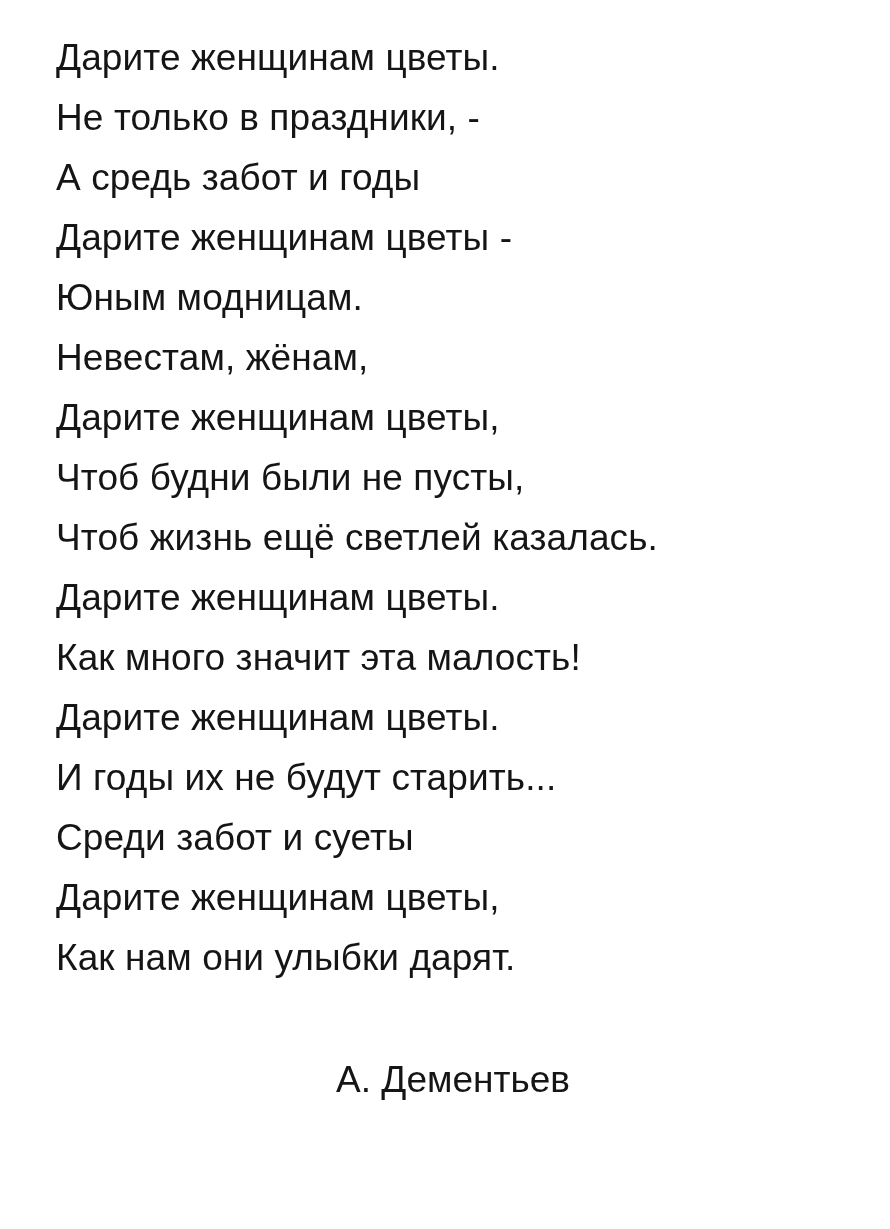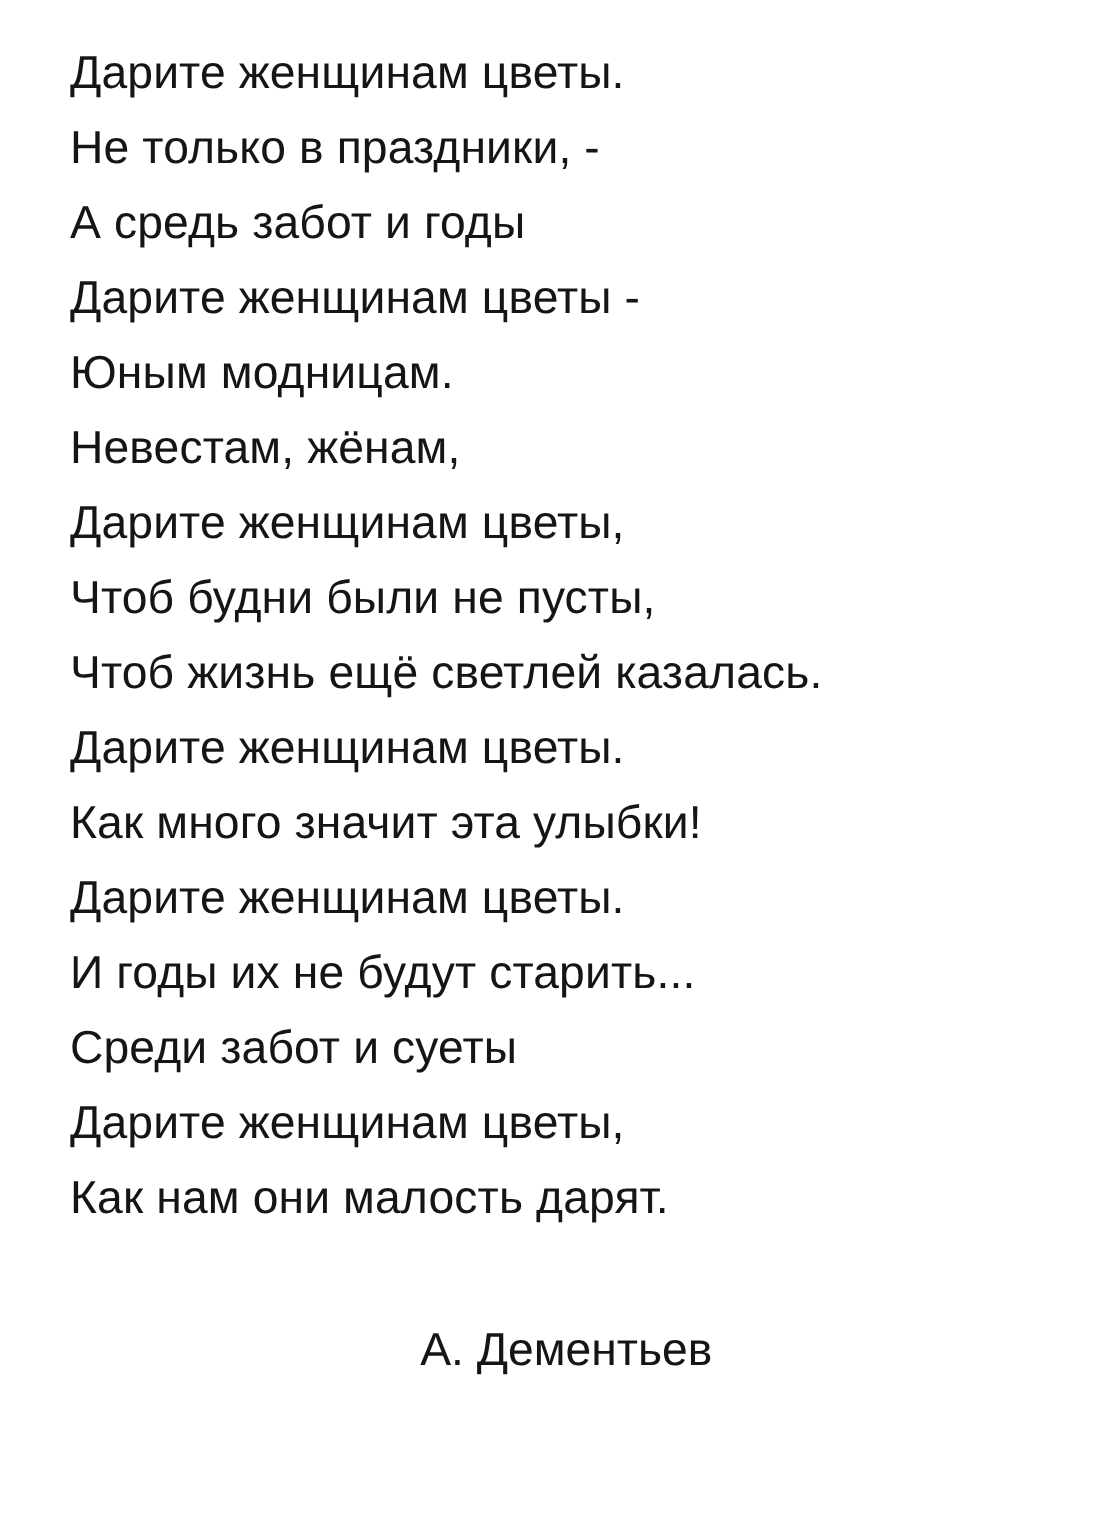--- a/index.html
+++ b/index.html
@@ -50,22 +50,22 @@
     <div class="poem-line">Дарите женщинам цветы.</div>
     <div class="poem-line">Не только в праздники, -</div>
     <div class="poem-line">А средь забот и годы</div>
     <div class="poem-line">Дарите женщинам цветы -</div>
     <div class="poem-line">Юным модницам.</div>
     <div class="poem-line">Невестам, жёнам,</div>
     <div class="poem-line">Дарите женщинам цветы,</div>
     <div class="poem-line">Чтоб будни были не пусты,</div>
     <div class="poem-line">Чтоб жизнь ещё светлей казалась.</div>
     <div class="poem-line">Дарите женщинам цветы.</div>
-    <div class="poem-line">Как много значит эта улыбки!</div>
+    <div class="poem-line">Как много значит эта малость!</div>
     <div class="poem-line">Дарите женщинам цветы.</div>
     <div class="poem-line">И годы их не будут старить...</div>
     <div class="poem-line">Среди забот и суеты</div>
     <div class="poem-line">Дарите женщинам цветы,</div>
-    <div class="poem-line">Как нам они малость дарят.</div>
+    <div class="poem-line">Как нам они улыбки дарят.</div>
   </div>
   <div class="spacer"></div>
   <div class="author">А. Дементьев</div>
 </div>
 
 </body></html>

